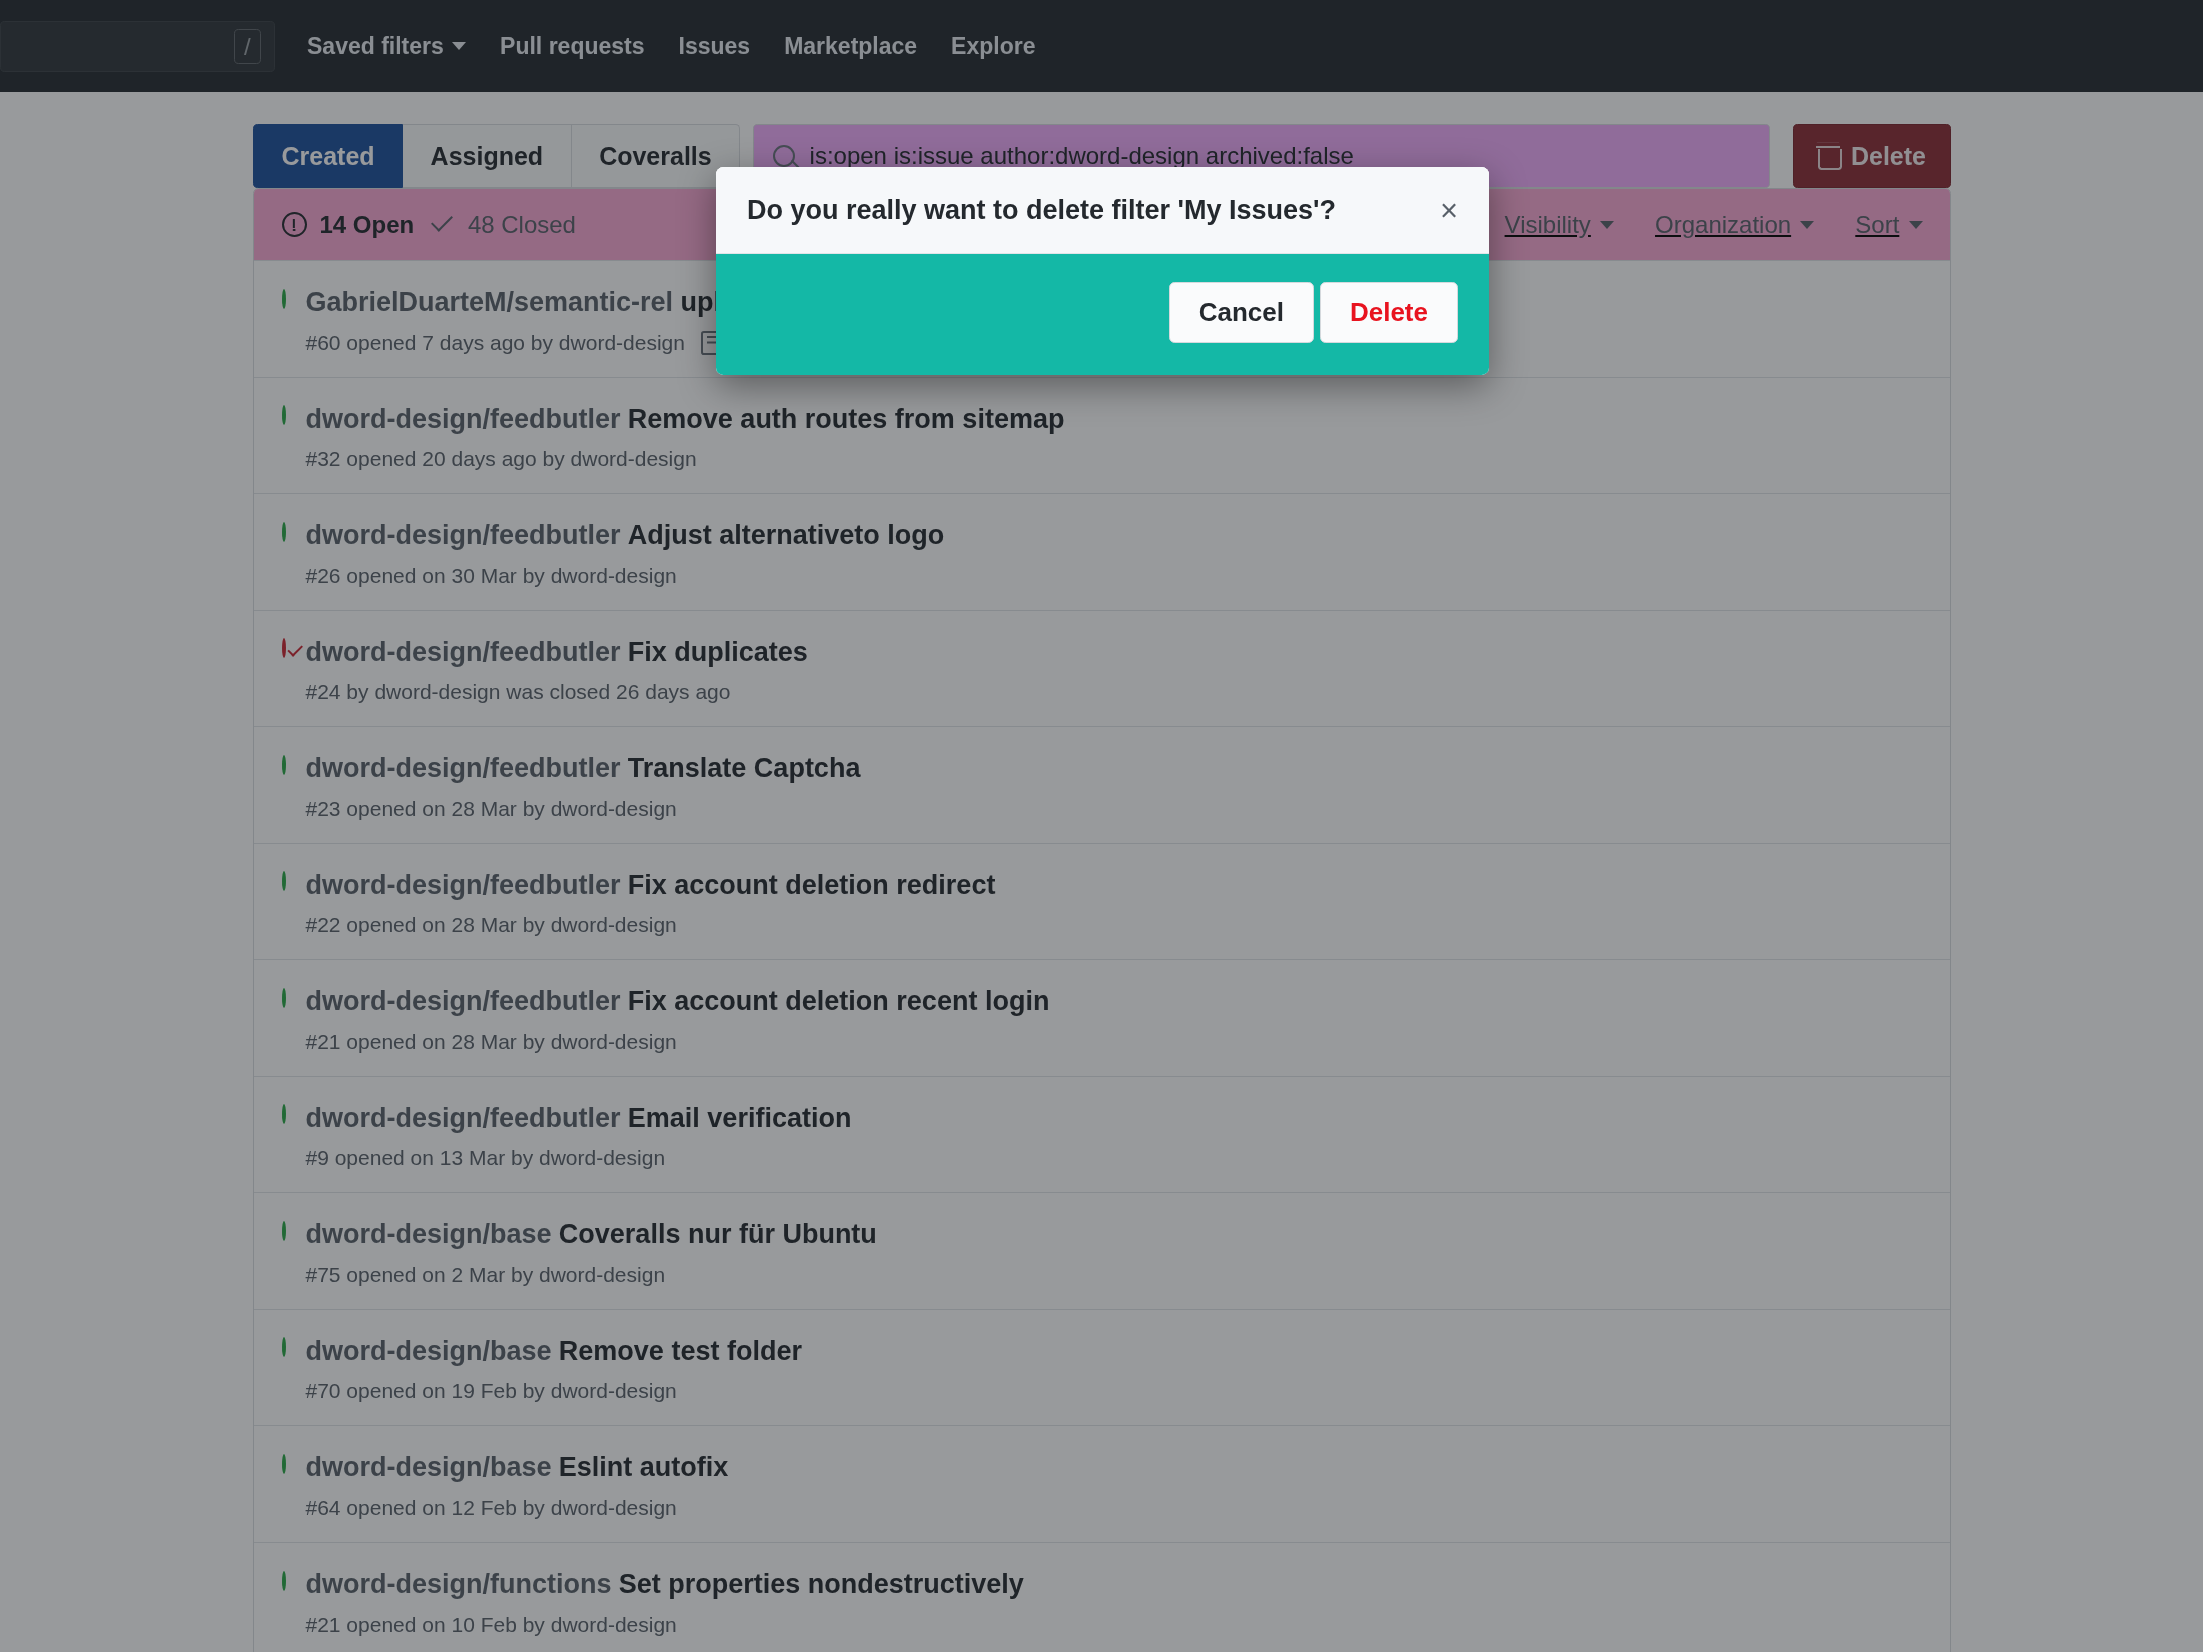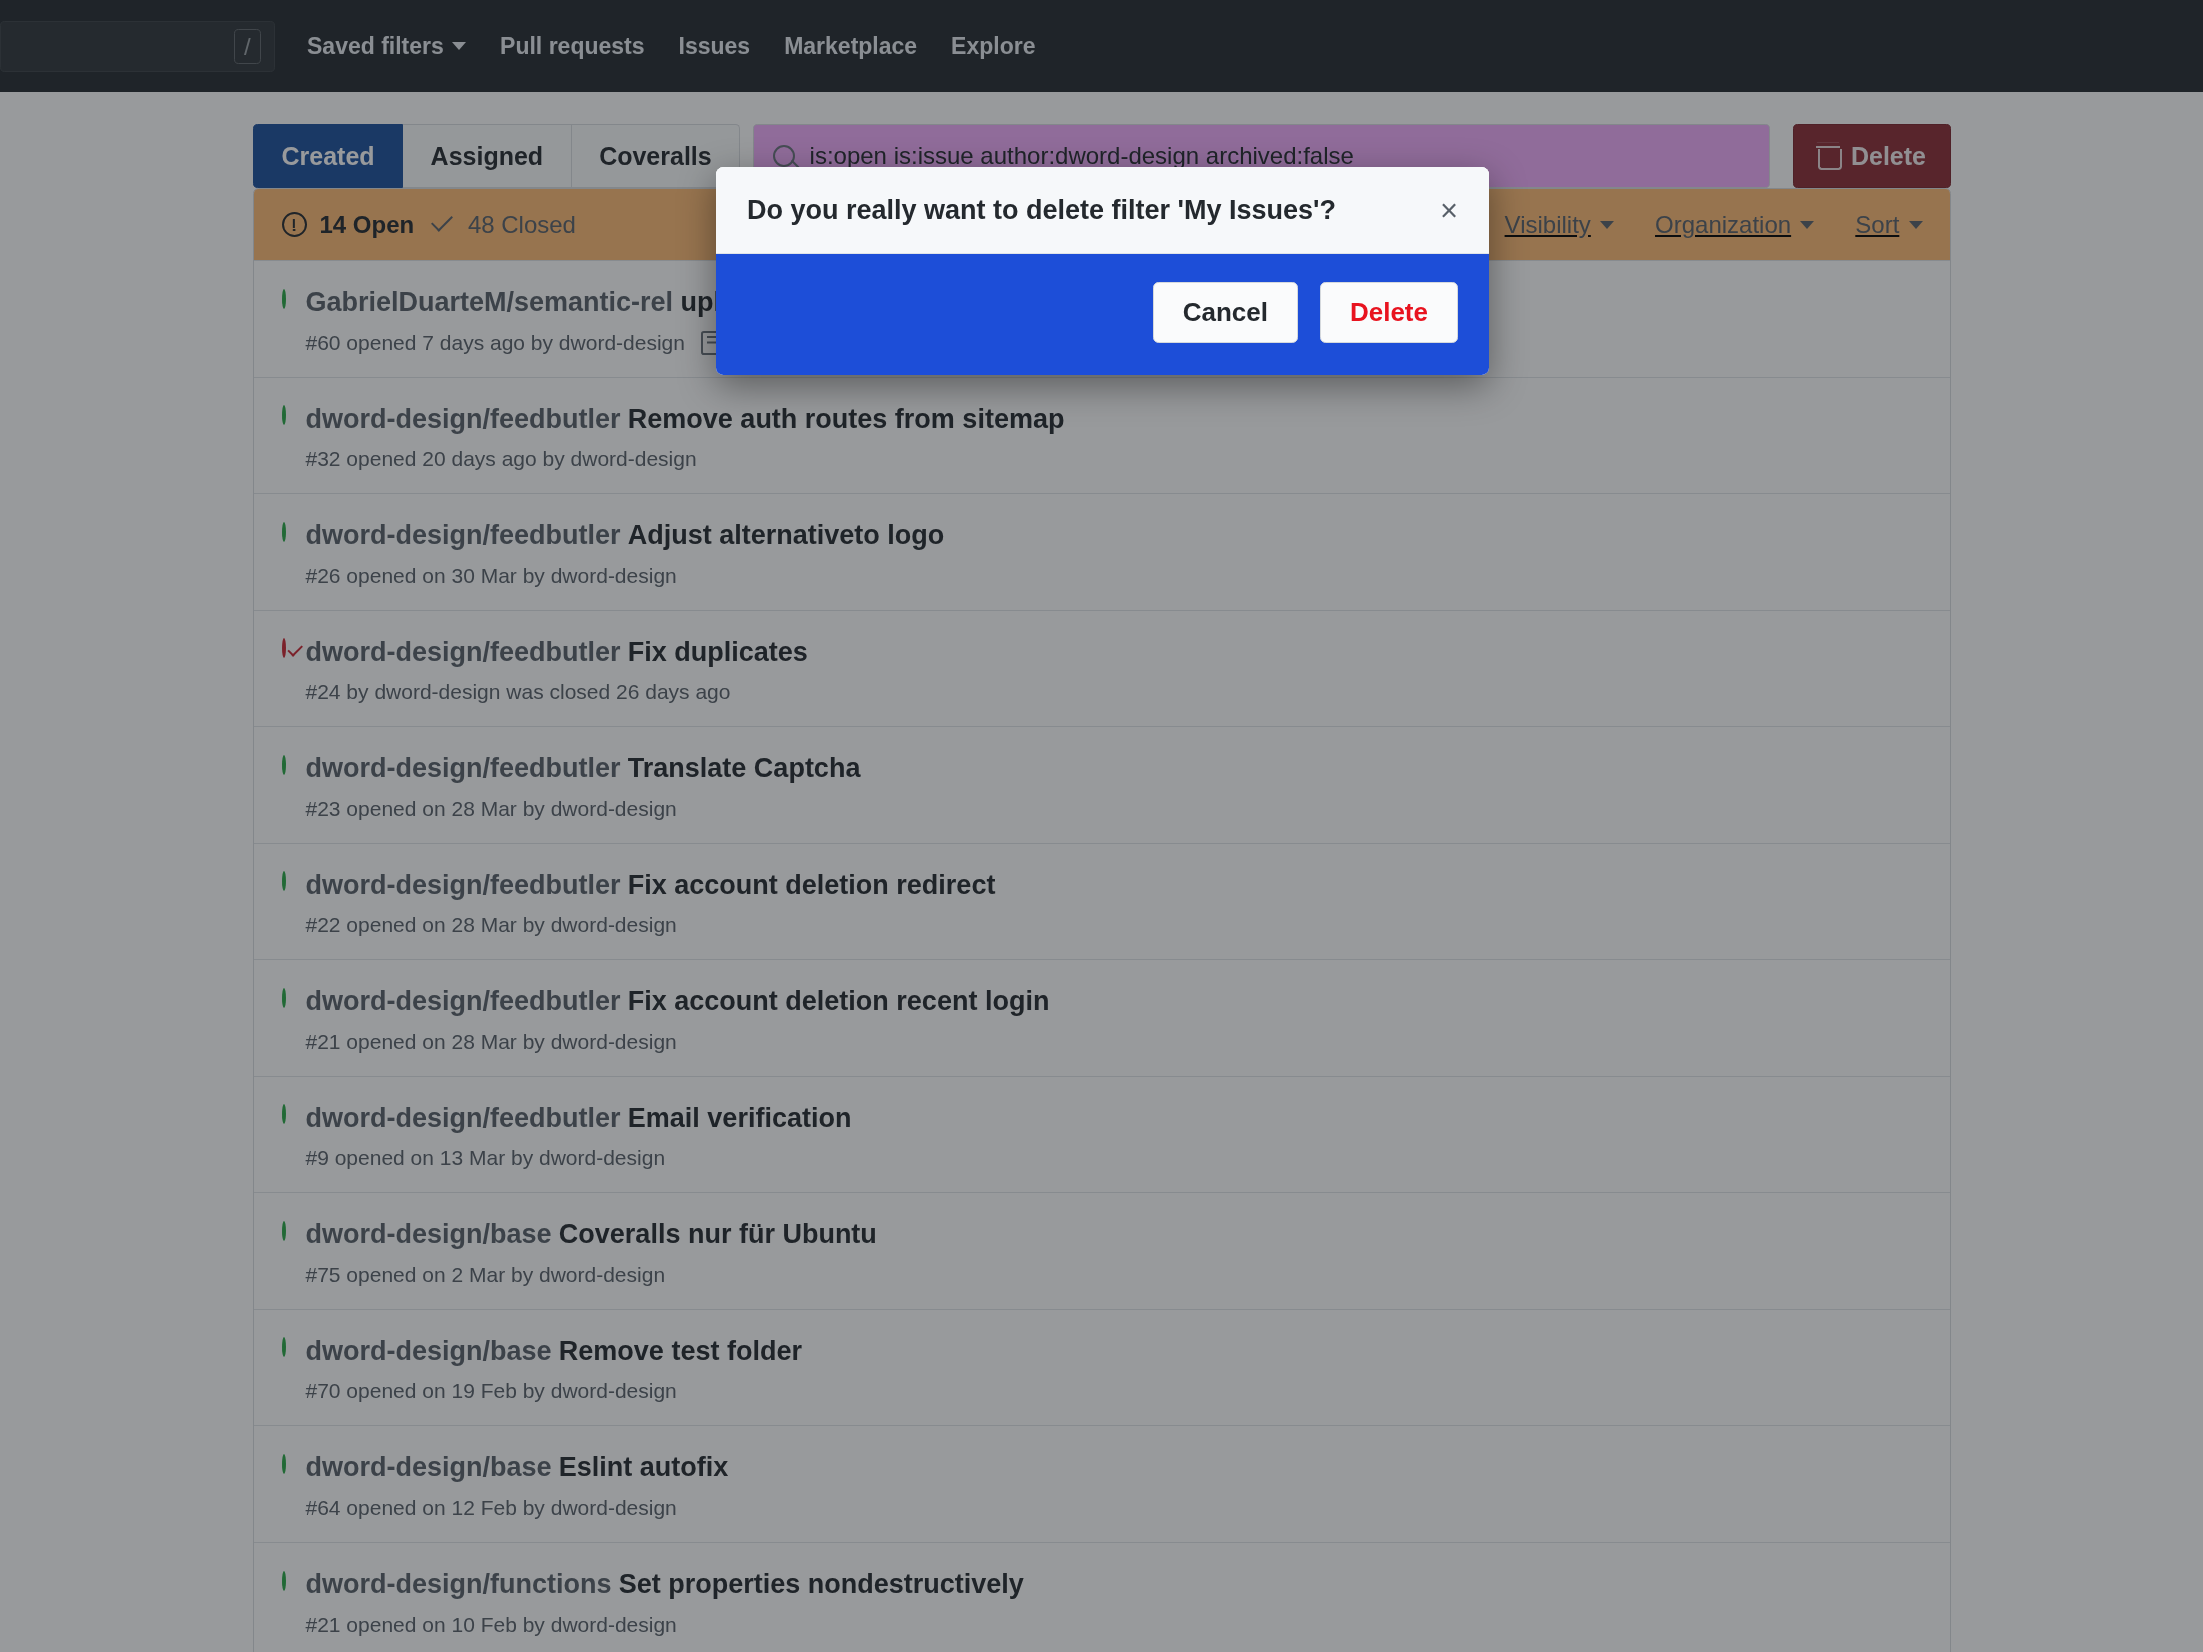--- a/index.html
+++ b/index.html
@@ -92,21 +92,21 @@
     content: ""; position: absolute; top: 1.8px; left: -1.8px; width: 24px; height: 2.3px;
     background: #e8d7d9; box-shadow: 0 -4.6px 0 -0.9px #e8d7d9;
   }
 
   
   .list {
     border: 0.9px solid #d9dce0; border-radius: 5.5px; overflow: hidden;
     background: #ffffff;
   }
   .list-header {
-    background: #fdba74; border-bottom: 0.9px solid #e1e4e8;
+    background: #f9a8d4; border-bottom: 0.9px solid #e1e4e8;
     height: 72px; display: flex; align-items: center;
     padding: 0 27.5px; gap: 27.5px;
   }
   .state-group { display: flex; align-items: center; gap: 14.7px; }
   .state-item {
     display: flex; align-items: center; gap: 13px;
     font-size: 24px; white-space: nowrap;
   }
   .state-item.open { color: #24292e; font-weight: bold; }
   .state-item.closed { color: #586069; }
@@ -196,22 +196,22 @@
     background: #f6f8fa; border-bottom: 0.9px solid #e1e4e8;
     padding: 27.5px 31px; display: flex; align-items: center; gap: 18.4px;
   }
   .modal-title { font-size: 27px; font-weight: bold; color: #24292e; flex: 1; }
   .modal-close {
     font-size: 31px; color: #586069; line-height: 1;
     background: none; border: none; cursor: pointer;
     font-family: "Liberation Sans", sans-serif;
   }
   .modal-body {
-    background: #1d4ed8; padding: 26px 31px 31px 17px;
-    display: flex; justify-content: flex-end; align-items: center; gap: 22px;
+    background: #14b8a6; padding: 26px 31px 31px 17px;
+    display: flex; justify-content: flex-end; align-items: center; gap: 6px;
     min-height: 121px;
   }
   .btn {
     height: 61px; padding: 0 29px; border-radius: 5.5px;
     border: 0.9px solid #d5d9dd; background: #fafbfc;
     font-size: 26px; font-weight: bold;
     font-family: "Liberation Sans", sans-serif; cursor: pointer;
   }
   .btn.cancel { color: #24292e; }
   .btn.danger { color: #e8131f; }

